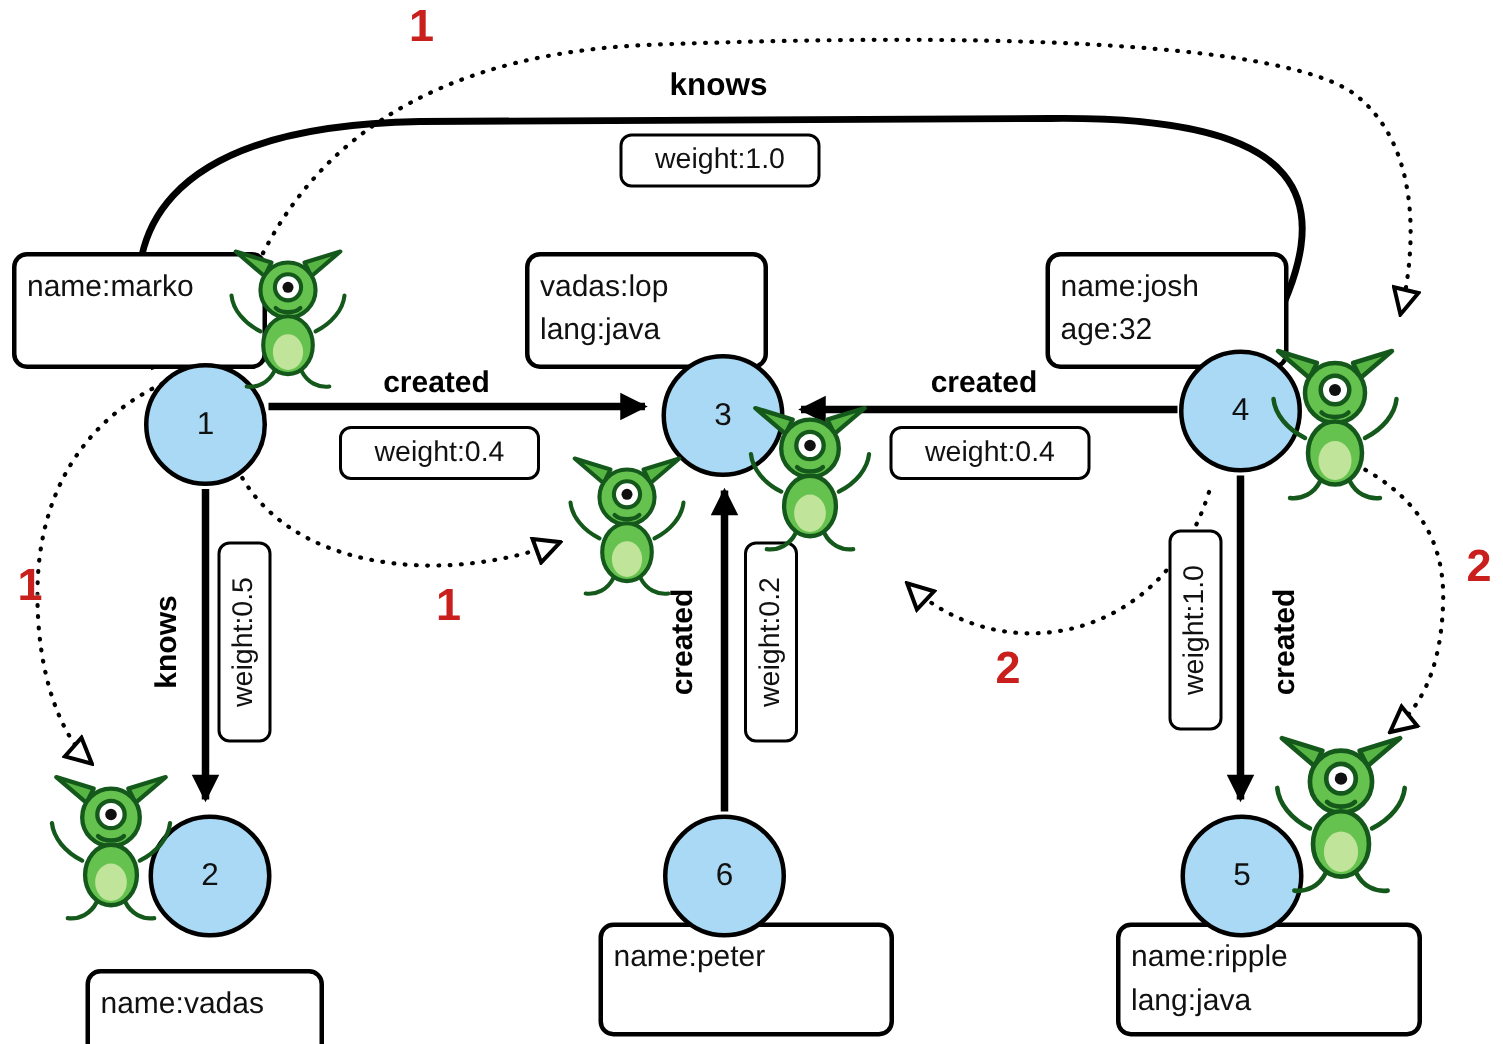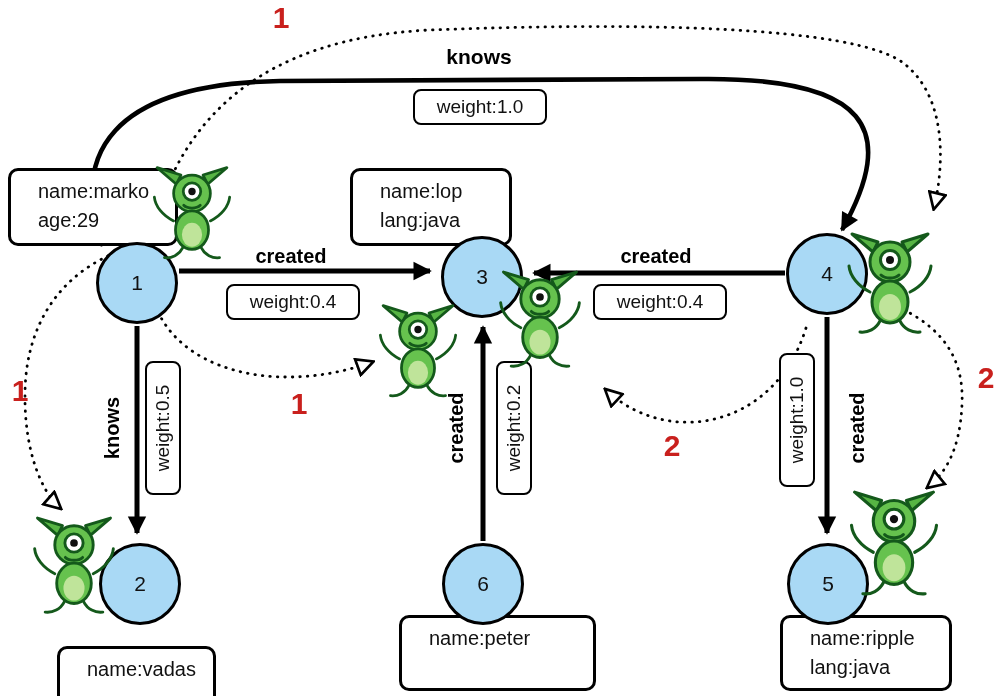--- a/index.html
+++ b/index.html
@@ -13,21 +13,21 @@
   }
   #edge-layer { position: absolute; left: 0; top: 0; z-index: 1; }
 
   .pbox {
     position: absolute;
     z-index: 2;
     box-sizing: border-box;
     background: #ffffff;
     border: 3px solid #000;
     border-radius: 10px;
-    padding: 6px 27px;
+    padding: 6px 7px;
     font-size: 20px;
     line-height: 1.45;
     color: #111;
     white-space: nowrap;
   }
 
   .vertex {
     position: absolute;
     z-index: 3;
     width: 82px;
@@ -131,33 +131,36 @@
 
     <path d="M 152 232 C 180 120 260 38 430 30 C 640 22 850 26 902 62 C 948 96 944 166 934 208" fill="none" stroke="#000" stroke-width="2.8" stroke-dasharray="0.5 7" stroke-linecap="round" marker-end="url(#arrow-open)"></path>
     <path d="M 122 250 C 55 275 26 330 25 392 C 24 452 42 492 60 508" fill="none" stroke="#000" stroke-width="2.8" stroke-dasharray="0.5 7" stroke-linecap="round" marker-end="url(#arrow-open)"></path>
     <path d="M 158 312 C 190 378 290 392 372 362" fill="none" stroke="#000" stroke-width="2.8" stroke-dasharray="0.5 7" stroke-linecap="round" marker-end="url(#arrow-open)"></path>
     <path d="M 806 328 C 775 428 668 448 606 390" fill="none" stroke="#000" stroke-width="2.8" stroke-dasharray="0.5 7" stroke-linecap="round" marker-end="url(#arrow-open)"></path>
     <path d="M 876 298 C 945 322 964 360 962 404 C 960 452 944 474 928 487" fill="none" stroke="#000" stroke-width="2.8" stroke-dasharray="0.5 7" stroke-linecap="round" marker-end="url(#arrow-open)"></path>
   </svg>
 
   <div class="pbox" style="left:8px; top:168px; width:170px; height:78px">
     <div>name:marko</div>
-    <div>age:29</div>
   </div>
   <div class="pbox" style="left:350px; top:168px; width:162px; height:78px">
-    <div>name:lop</div>
+    <div>vadas:lop</div>
     <div>lang:java</div>
+  </div>
+  <div class="pbox" style="left:697px; top:168px; width:162px; height:78px">
+    <div>name:josh</div>
+    <div>age:32</div>
   </div>
   <div class="pbox" style="left:57px; top:646px; width:159px; height:76px">
     <div>name:vadas</div>
   </div>
   <div class="pbox" style="left:399px; top:615px; width:197px; height:76px">
     <div>name:peter</div>
   </div>
-  <div class="pbox" style="left:780px; top:615px; width:172px; height:76px">
+  <div class="pbox" style="left:744px; top:615px; width:204px; height:76px">
     <div>name:ripple</div>
     <div>lang:java</div>
   </div>
 
   <div class="vertex" style="left:96px; top:242px">
     <span>1</span>
   </div>
   <div class="vertex" style="left:441px; top:236px">
     <span>3</span>
   </div>

